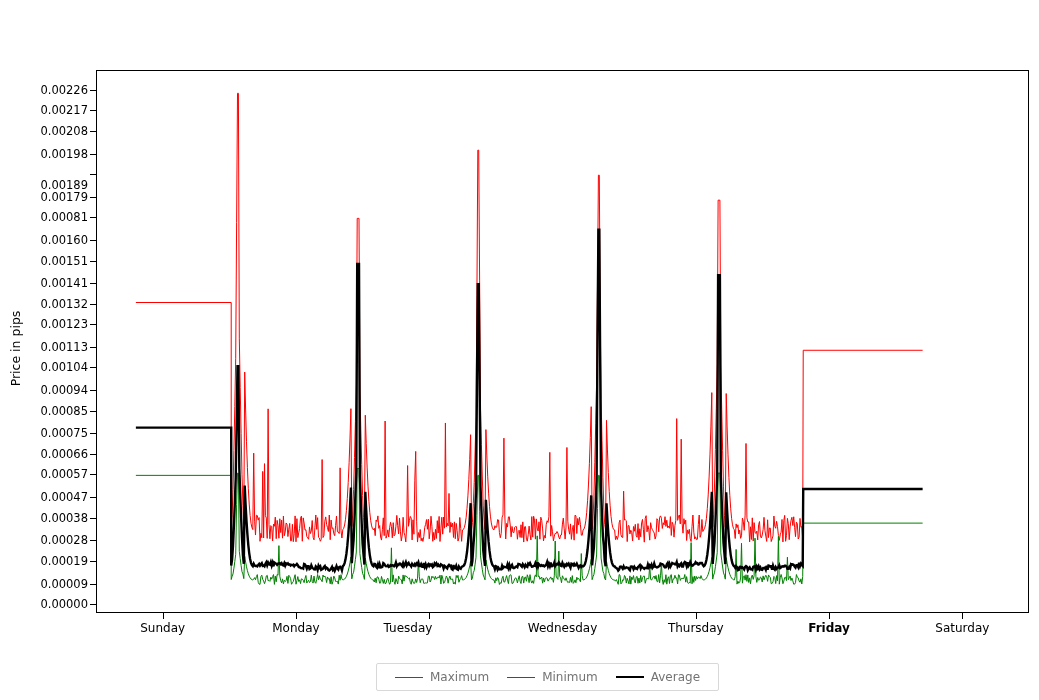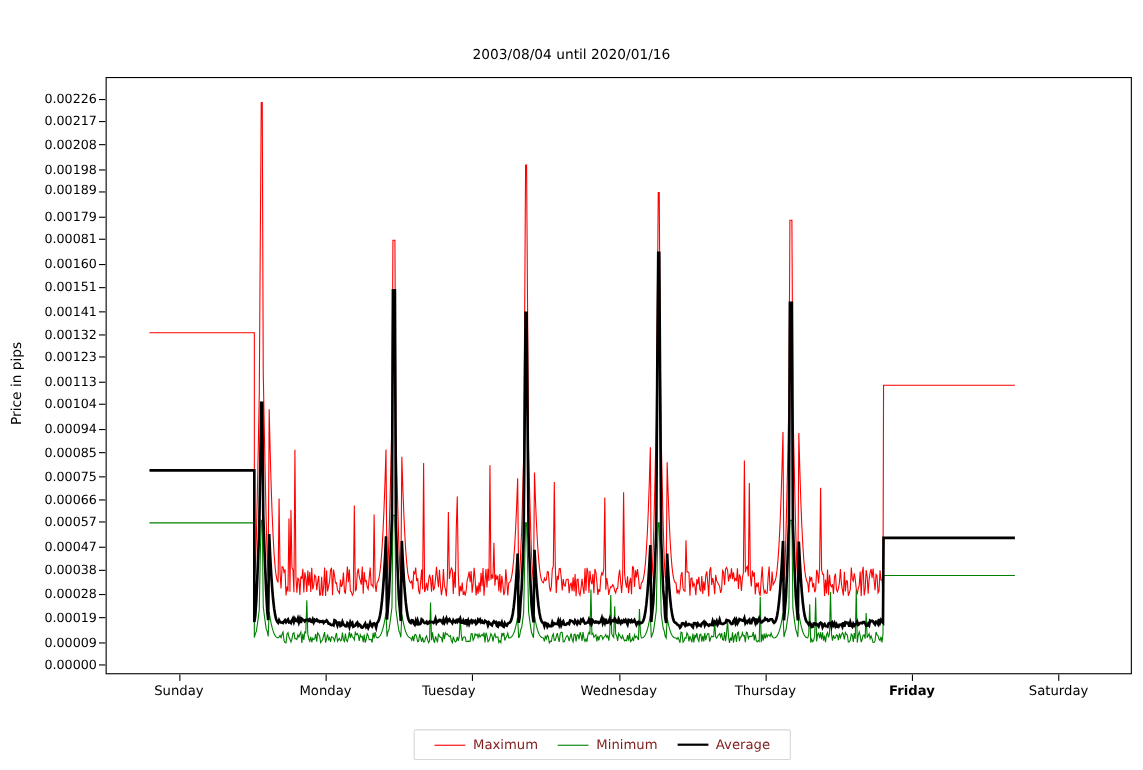--- a/index.html
+++ b/index.html
@@ -118,39 +118,38 @@
     align-items: center;
     margin: 0 9px;
   }
   .legend-swatch {
     width: 28px;
     height: 0;
     margin-right: 7px;
   }
   .legend-text {
     font-size: 12px;
-    color: #7f1d1d;
+    color: #737373;
     white-space: nowrap;
   }
 </style>
 </head>
 <body>
 
 <div id="page">
 
-  <div id="chart-subtitle">2003/08/04 until 2020/01/16</div>
 
   <div id="ylabel">Price in pips</div>
 
   <div id="ytick-labels">
       <div class="ytick-label" style="top: 90px;">0.00226</div>
       <div class="ytick-label" style="top: 110.469px;">0.00217</div>
       <div class="ytick-label" style="top: 130.938px;">0.00208</div>
       <div class="ytick-label" style="top: 153.681px;">0.00198</div>
-      <div class="ytick-label" style="top: 172px;">0.00189</div>
+      <div class="ytick-label" style="top: 185px;">0.00189</div>
       <div class="ytick-label" style="top: 196.894px;">0.00179</div>
       <div class="ytick-label" style="top: 217.363px;">0.00081</div>
       <div class="ytick-label" style="top: 240.106px;">0.00160</div>
       <div class="ytick-label" style="top: 260.575px;">0.00151</div>
       <div class="ytick-label" style="top: 283.319px;">0.00141</div>
       <div class="ytick-label" style="top: 303.788px;">0.00132</div>
       <div class="ytick-label" style="top: 324.257px;">0.00123</div>
       <div class="ytick-label" style="top: 347px;">0.00113</div>
       <div class="ytick-label" style="top: 367.469px;">0.00104</div>
       <div class="ytick-label" style="top: 390.212px;">0.00094</div>

